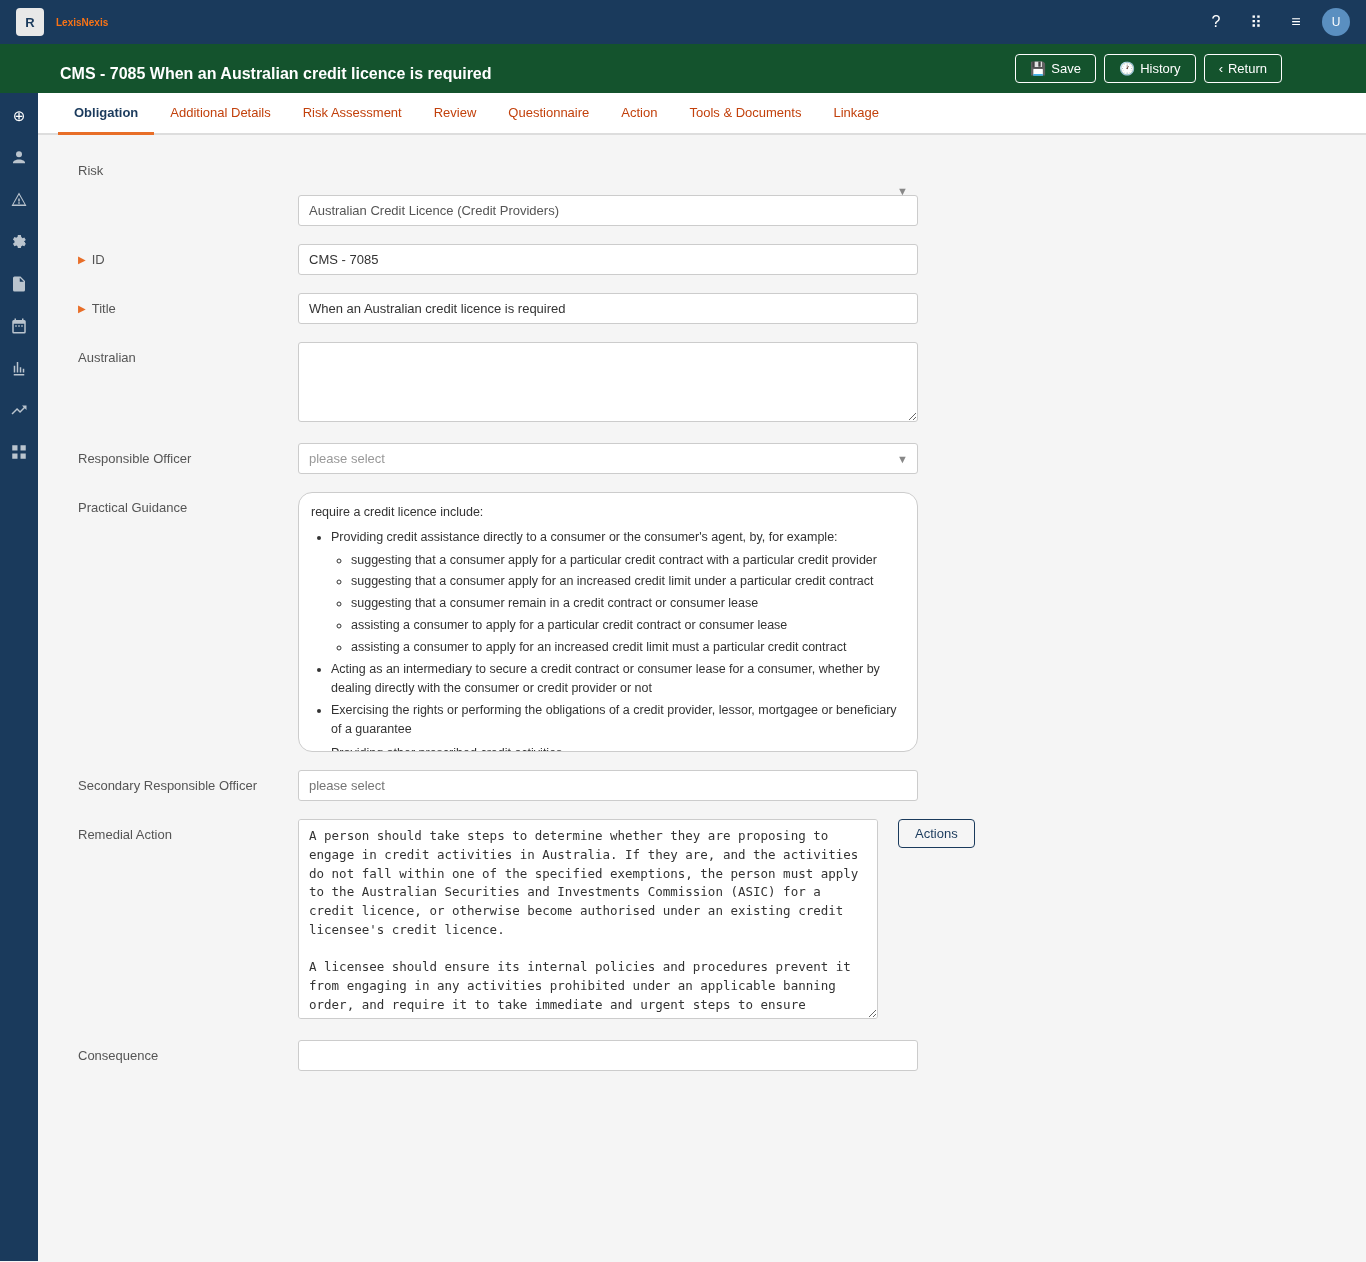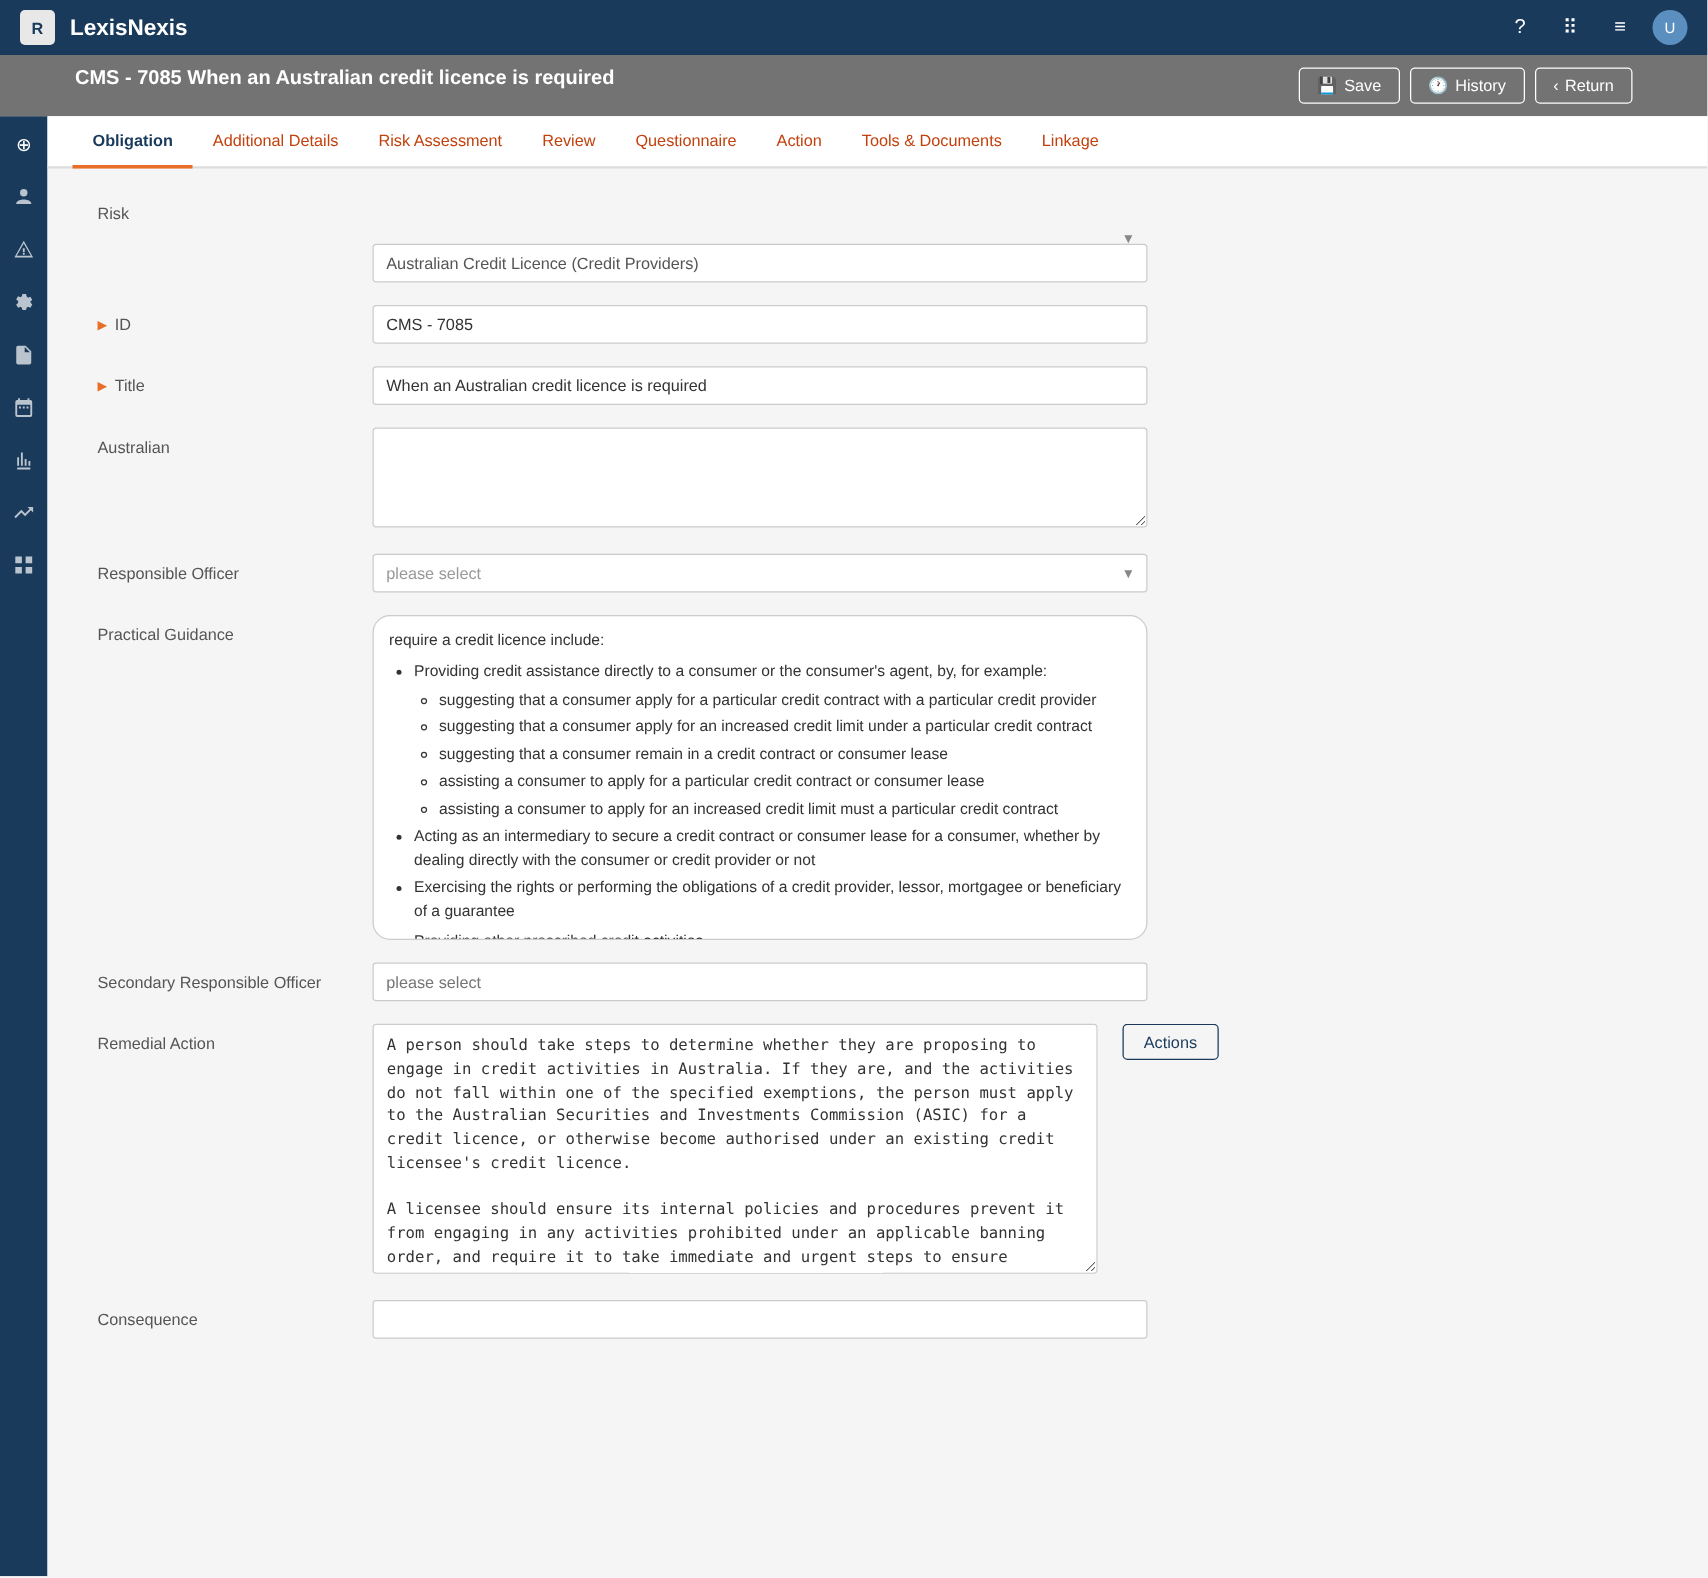--- a/index.html
+++ b/index.html
@@ -15,41 +15,41 @@
       color: white;
       gap: 12px;
     }
     .top-bar-logo {
       width: 28px; height: 28px;
       background: #e8e8e8;
       border-radius: 4px;
       display: flex; align-items: center; justify-content: center;
       color: #1a3a5c; font-weight: bold; font-size: 13px;
     }
-    .top-bar-title { font-size: 18px; font-weight: bold; color: #ffffff; }
+    .top-bar-title { font-size: 10px; font-weight: bold; color: #f97316; }
     .top-bar-spacer { flex: 1; }
     .top-bar-icon {
       width: 28px; height: 28px;
       display: flex; align-items: center; justify-content: center;
       color: white; font-size: 16px; cursor: pointer;
     }
     .top-bar-avatar {
       width: 28px; height: 28px;
       background: #5a8fc0;
       border-radius: 50%;
       display: flex; align-items: center; justify-content: center;
       color: white; font-size: 12px;
     }
 
     
     .page-header {
-      background: #737373;
-      padding: 10px 60px 10px 60px;
-      display: flex;
-      align-items: flex-start;
+      background: #14532d;
+      padding: 10px 84px 10px 60px;
+      display: flex;
+      align-items: flex-end;
       color: white;
     }
     .page-title { font-size: 16px; font-weight: 600; color: white; flex: 1; }
     .page-actions { display: flex; gap: 8px; }
     .btn-outline {
       background: transparent;
       border: 1.5px solid white;
       color: white;
       padding: 6px 14px;
       border-radius: 4px;

